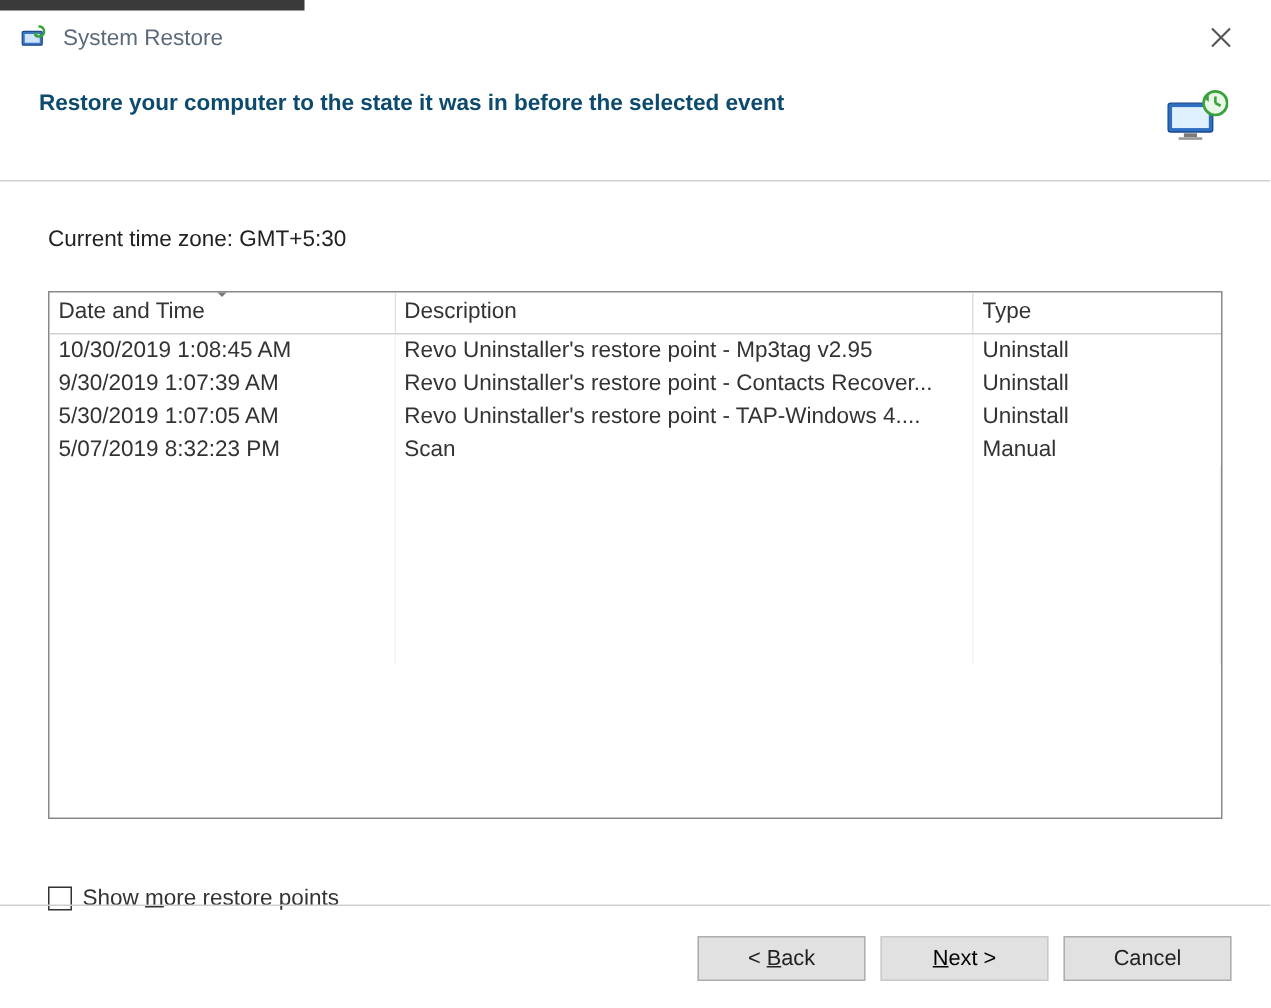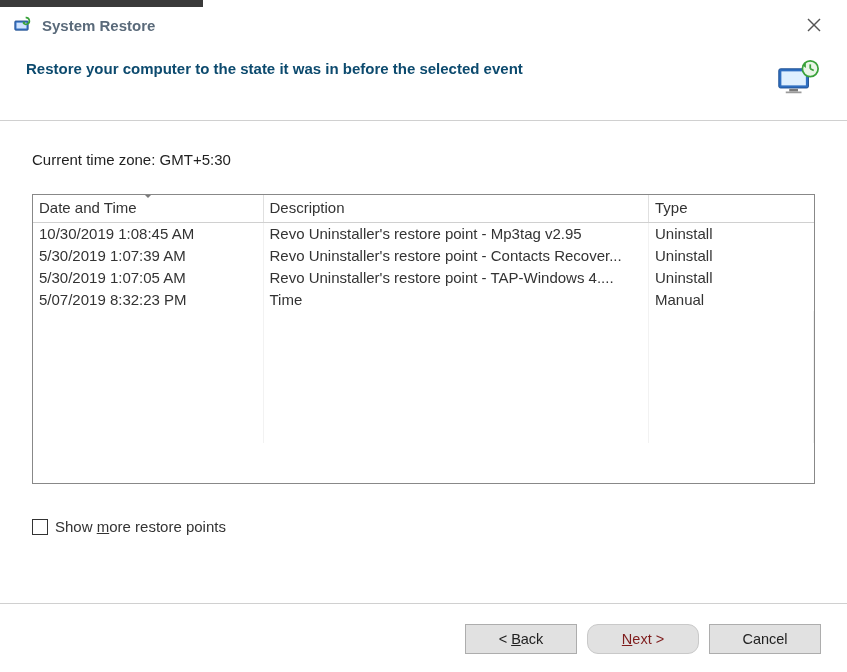--- a/index.html
+++ b/index.html
@@ -14,21 +14,21 @@
       position: relative;
     }
     .top-strip { height: 7px; width: 203px; background: #3a3a3a; position: absolute; top:0; left:0; }
     .title-bar {
       display: flex;
       align-items: center;
       padding: 16px 20px 6px 14px;
       position: relative;
     }
     .app-icon { width: 20px; height: 18px; margin-right: 8px; }
-    .app-title { color: #5a6a7a; font-size: 15px; font-weight: 700; }
+    .app-title { color: #5a6a7a; font-size: 15px; font-weight: 400; }
     .close-x {
       position: absolute;
       right: 20px;
       top: 18px;
       width: 20px;
       height: 20px;
       color: #666;
       cursor: pointer;
     }
     .close-x svg { width: 14px; height: 14px; }
@@ -41,21 +41,21 @@
     .big-icon { width: 42px; height: 36px; margin-right: 8px; }
     .divider { height: 1px; background: #d0d0d0; width: 100%; }
 
     .content-area {
       padding: 30px 32px 14px 32px;
     }
     .timezone-label { font-size: 15px; color: #222; margin-bottom: 26px; }
 
     .table-wrap {
       border: 1px solid #888;
-      height: 290px;
+      height: 352px;
       overflow: hidden;
       background: #fff;
     }
     table { width: 100%; border-collapse: collapse; table-layout: fixed; }
     thead th {
       text-align: left;
       font-weight: 400;
       font-size: 15px;
       padding: 4px 6px 6px 6px;
       background: #fff;
@@ -86,21 +86,21 @@
     tbody tr.empty td { border-right: 1px solid #f2f2f2; height: 22px; }
     tbody td:last-child { border-right: none; }
     col.col-date { width: 230px; }
     col.col-desc { width: auto; }
     col.col-type { width: 165px; }
 
     .below-table {
       display: flex;
       align-items: center;
       justify-content: space-between;
-      margin-top: 34px;
+      margin-top: 44px;
     }
     .checkbox-wrap { display: flex; align-items: center; gap: 7px; }
     .checkbox-box {
       width: 16px; height: 16px; border: 1px solid #333; background: #fff;
       display: inline-block;
     }
     .checkbox-label { font-size: 15px; }
     .checkbox-label .underline { text-decoration: underline; }
     .scan-btn {
       background: #e1e1e1;
@@ -125,24 +125,23 @@
       min-width: 112px;
       padding: 6px 13px;
       font-size: 14.5px;
       font-family: inherit;
       background: #e1e1e1;
       border: 1px solid #adadad;
       color: #222;
       cursor: pointer;
     }
     .footer-buttons button.disabled {
-      color: #7f1d1d;
+      color: #000000;
       border-color: #c9c9c9;
       cursor: default;
-      border-radius: 11px;
     }
     .footer-buttons .underline { text-decoration: underline; }
   </style>
 </head>
 <body>
 
 <div class="top-strip"></div>
 
 <div class="title-bar">
   <span class="app-icon">
@@ -200,32 +199,32 @@
           <th>Type</th>
         </tr>
       </thead>
       <tbody id="restore-rows">
           <tr>
             <td>10/30/2019 1:08:45 AM</td>
             <td>Revo Uninstaller's restore point - Mp3tag v2.95</td>
             <td>Uninstall</td>
           </tr>
           <tr>
-            <td>5/30/2019 1:07:39 AM</td>
+            <td>9/30/2019 1:07:39 AM</td>
             <td>Revo Uninstaller's restore point - Contacts Recover...</td>
             <td>Uninstall</td>
           </tr>
           <tr>
             <td>5/30/2019 1:07:05 AM</td>
             <td>Revo Uninstaller's restore point - TAP-Windows 4....</td>
             <td>Uninstall</td>
           </tr>
           <tr>
             <td>5/07/2019 8:32:23 PM</td>
-            <td>Time</td>
+            <td>Scan</td>
             <td>Manual</td>
           </tr>
           <tr class="empty">
             <td>&nbsp;</td>
             <td>&nbsp;</td>
             <td>&nbsp;</td>
           </tr>
           <tr class="empty">
             <td>&nbsp;</td>
             <td>&nbsp;</td>

